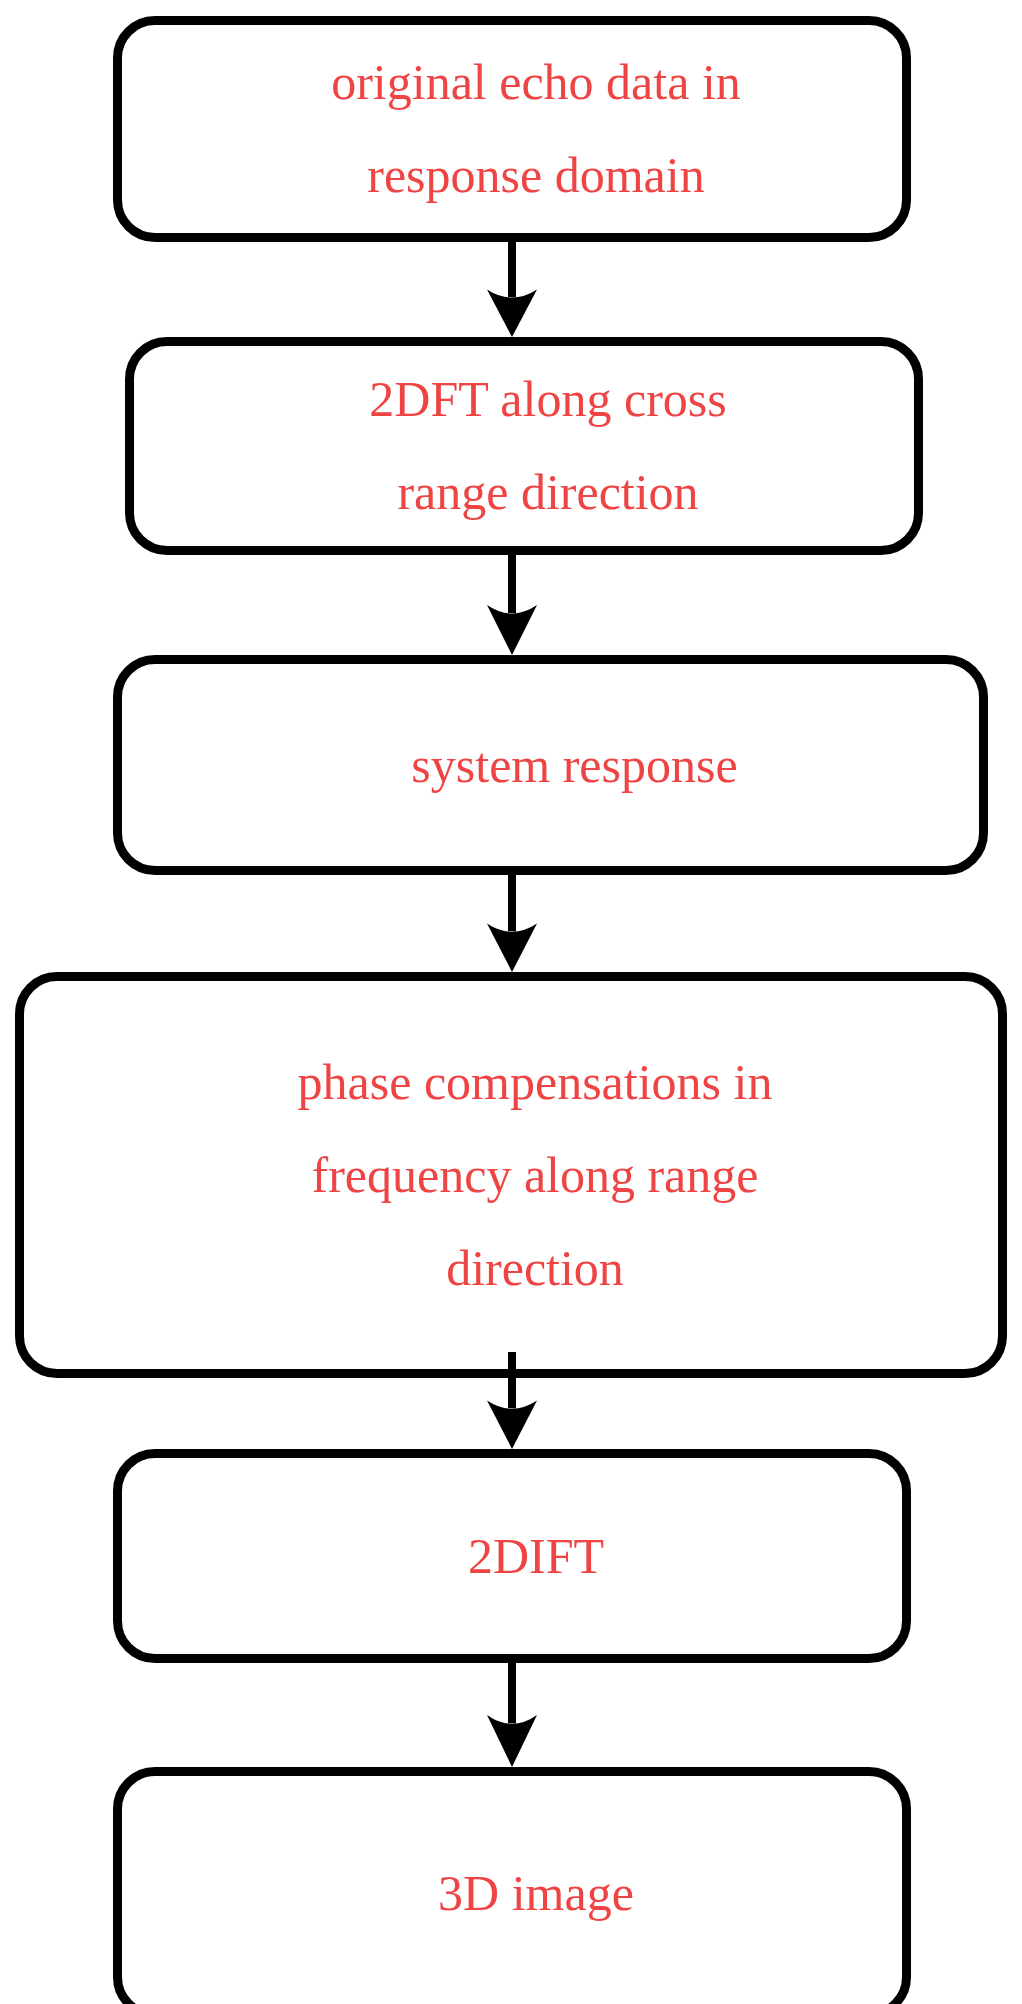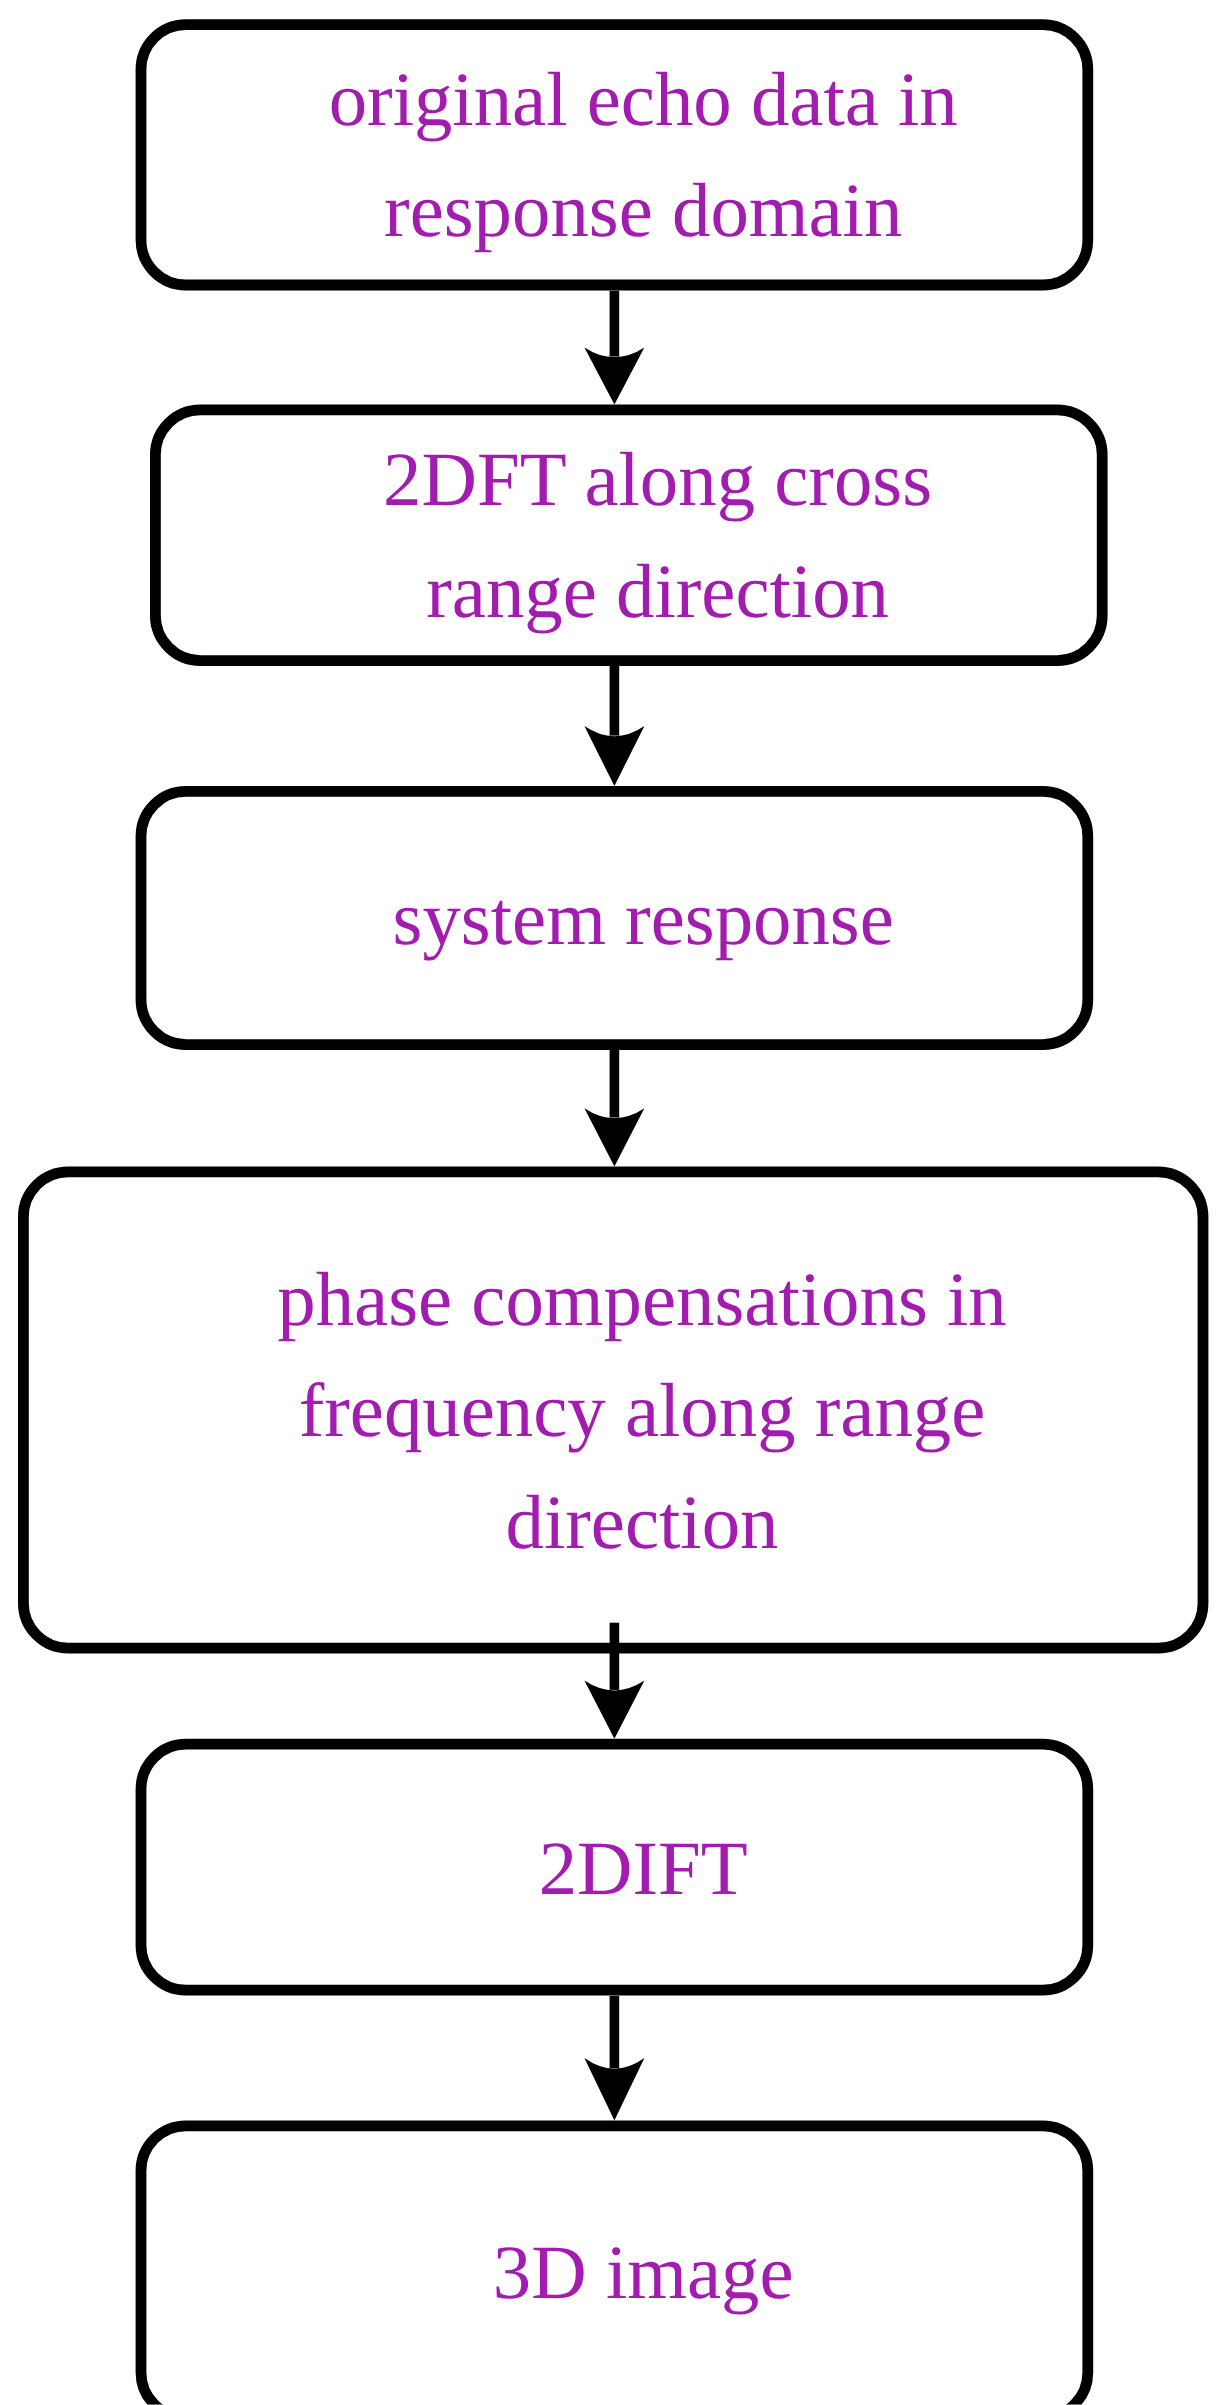--- a/index.html
+++ b/index.html
@@ -20,32 +20,32 @@
     position: absolute;
     box-sizing: border-box;
     border: 9px solid #000000;
     border-radius: 42px;
     background: #ffffff;
     display: flex;
     flex-direction: column;
     align-items: center;
     justify-content: center;
     text-align: center;
-    font-size: 64px;
+    font-size: 50px;
     line-height: 93px;
-    color: #a21caf;
+    color: #ef4444;
     padding-left: 48px;
   }
   .node-line {
     display: block;
     white-space: nowrap;
   }
   .node-0 { left: 113px; top:   16px; width: 798px; height: 226px; }
   .node-1 { left: 113px; top:  337px; width: 798px; height: 218px; margin-left: 12px; }
-  .node-2 { left: 113px; top:  655px; width: 798px; height: 220px; }
+  .node-2 { left: 113px; top:  655px; width: 875px; height: 220px; }
   .node-3 { left:  15px; top:  972px; width: 992px; height: 406px; }
   .node-4 { left: 113px; top: 1449px; width: 798px; height: 214px; }
   .node-5 { left: 113px; top: 1767px; width: 798px; height: 252px; }
   .arrow {
     position: absolute;
     left: 482px;
     width: 60px;
     display: block;
   }
   .arrow-0 { top:  242px; height:  95px; }

